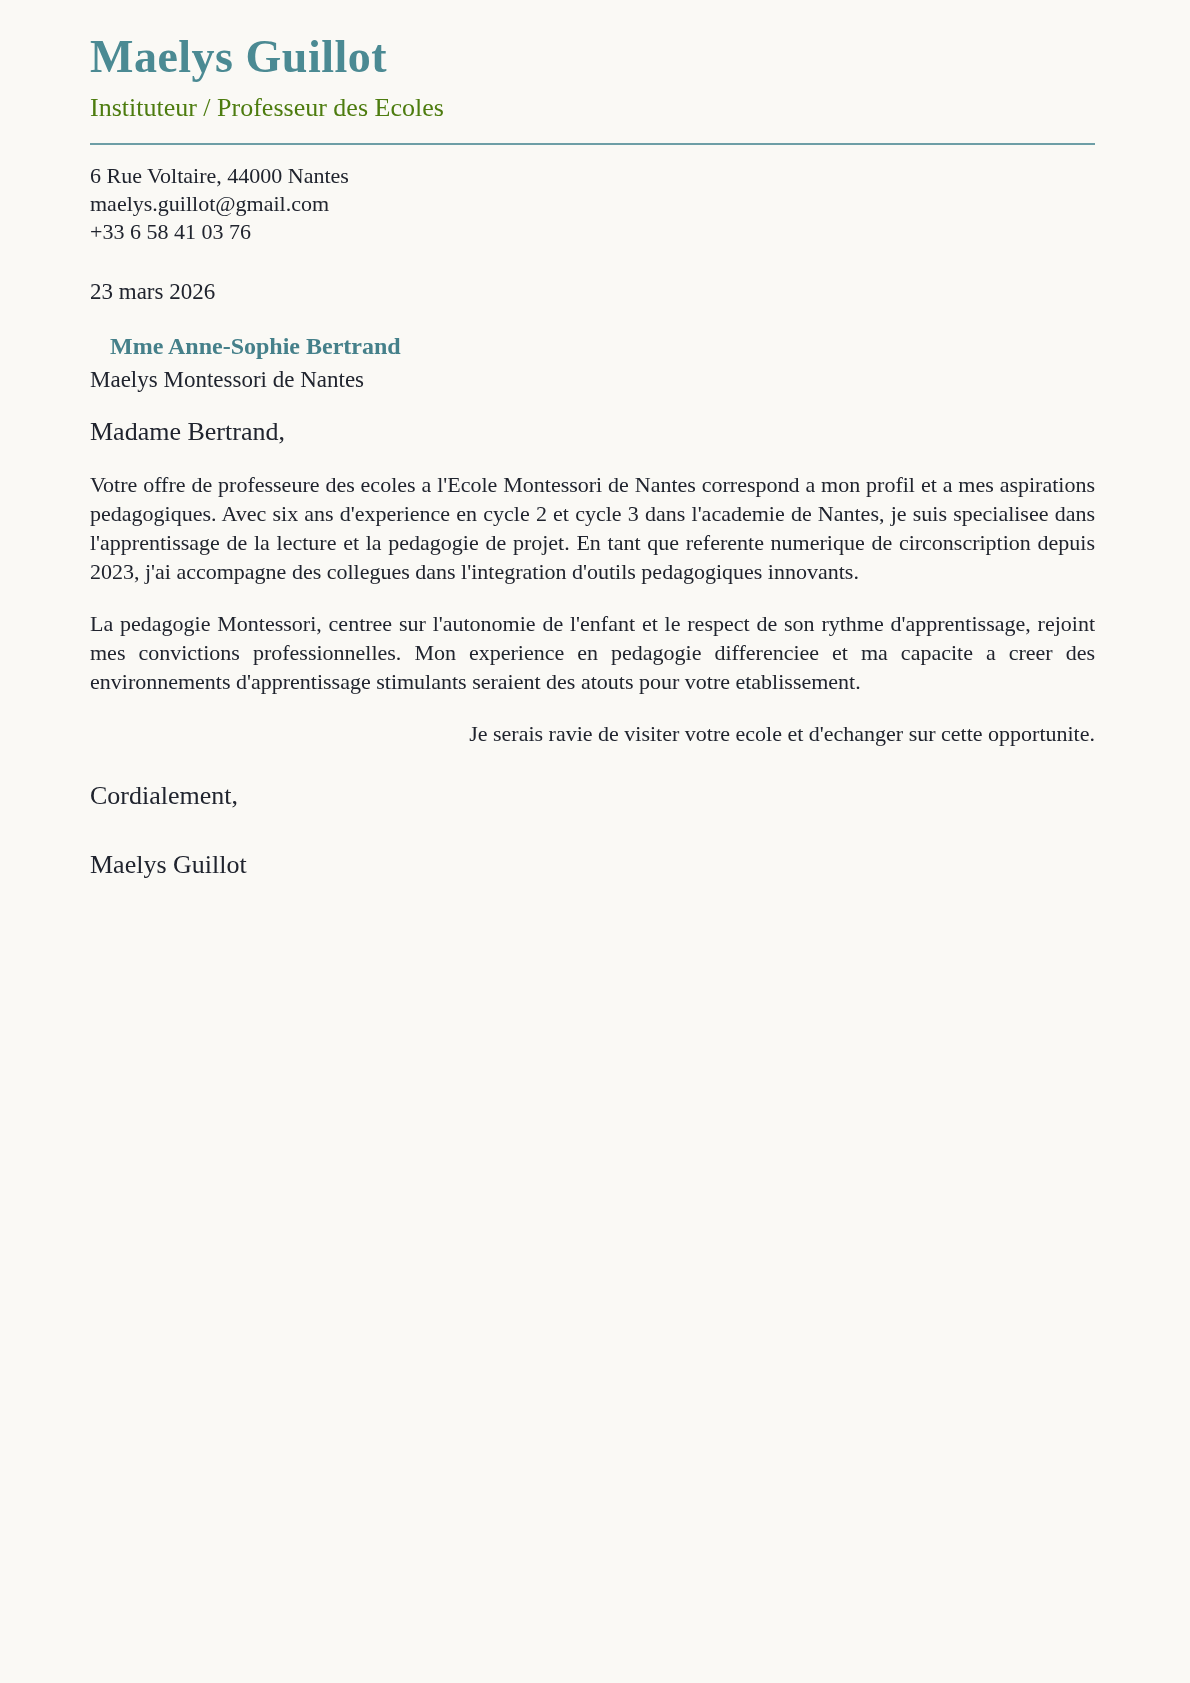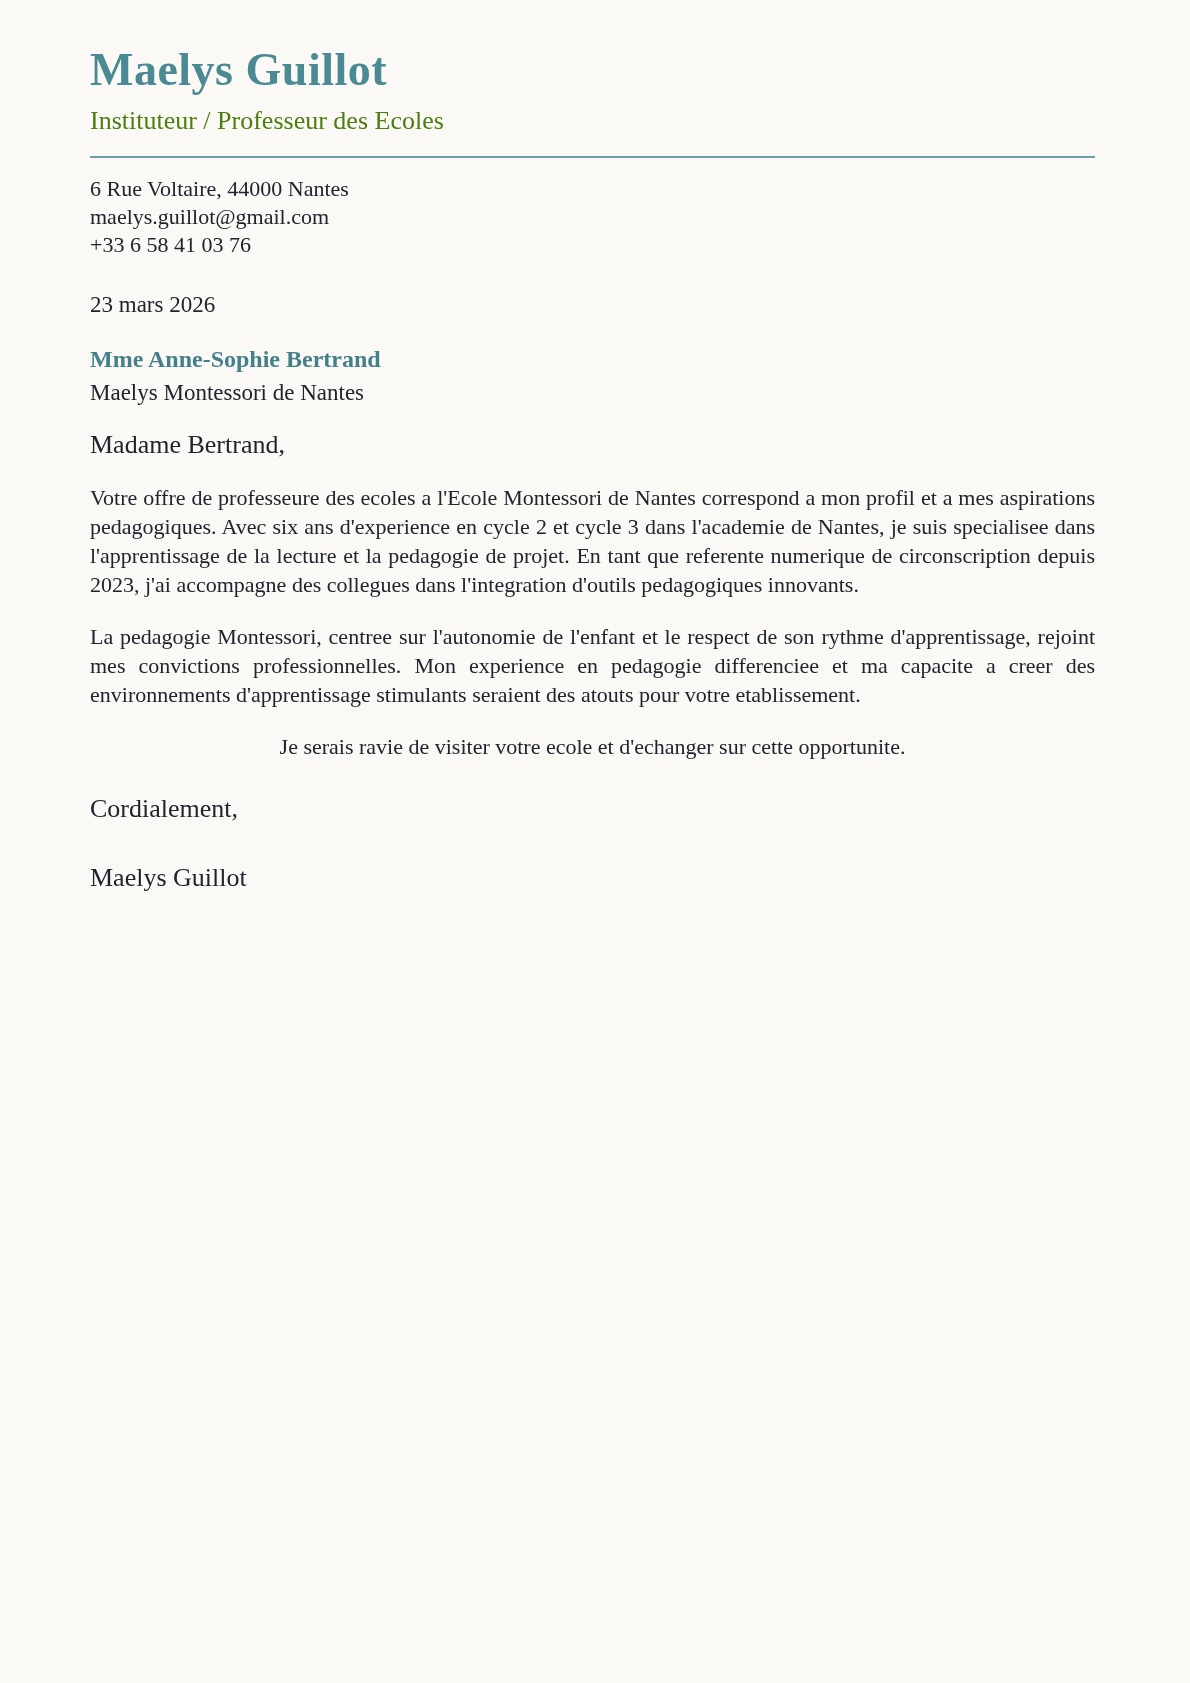--- a/index.html
+++ b/index.html
@@ -12,21 +12,21 @@
     width: 1190px;
     min-height: 1683px;
     font-family: "Liberation Serif", "DejaVu Serif", serif;
     color: #20242e;
     position: relative;
   }
 
   .page {
     width: 1190px;
     min-height: 1683px;
-    padding: 44px 95px 60px 90px;
+    padding: 31px 95px 60px 90px;
     border-radius: 25px;
   }
 
   .name {
     font-size: 46px;
     font-weight: bold;
     color: #4b8a93;
     line-height: 1.15;
     letter-spacing: 0.5px;
   }
@@ -75,21 +75,21 @@
   }
 
   .body-paragraph {
     margin-top: 23px;
     font-size: 22px;
     line-height: 29px;
     text-align: justify;
   }
 
   .body-paragraph.no-justify {
-    text-align: center;
+    text-align: right;
   }
 
   .closing {
     margin-top: 26px;
     font-size: 26px;
     line-height: 43px;
   }
 
   .signature {
     margin-top: 26px;
@@ -110,21 +110,21 @@
 
   <section class="contact">
     <div>6 Rue Voltaire, 44000 Nantes</div>
     <div>maelys.guillot@gmail.com</div>
     <div>+33 6 58 41 03 76</div>
   </section>
 
   <div class="date">23 mars 2026</div>
 
   <section>
-    <div class="recipient-name" style="color: rgb(69, 128, 138);">Mme Anne-Sophie Bertrand</div>
+    <div class="recipient-name" style="color: rgb(69, 128, 138); margin-left: 20px;">Mme Anne-Sophie Bertrand</div>
     <div class="recipient-org">Maelys Montessori de Nantes</div>
   </section>
 
   <div class="salutation">Madame Bertrand,</div>
 
   <section>
     <p class="body-paragraph">Votre offre de professeure des ecoles a l'Ecole Montessori de Nantes correspond a mon profil et a mes aspirations pedagogiques. Avec six ans d'experience en cycle 2 et cycle 3 dans l'academie de Nantes, je suis specialisee dans l'apprentissage de la lecture et la pedagogie de projet. En tant que referente numerique de circonscription depuis 2023, j'ai accompagne des collegues dans l'integration d'outils pedagogiques innovants.</p>
     <p class="body-paragraph">La pedagogie Montessori, centree sur l'autonomie de l'enfant et le respect de son rythme d'apprentissage, rejoint mes convictions professionnelles. Mon experience en pedagogie differenciee et ma capacite a creer des environnements d'apprentissage stimulants seraient des atouts pour votre etablissement.</p>
     <p class="body-paragraph no-justify">Je serais ravie de visiter votre ecole et d'echanger sur cette opportunite.</p>
   </section>

